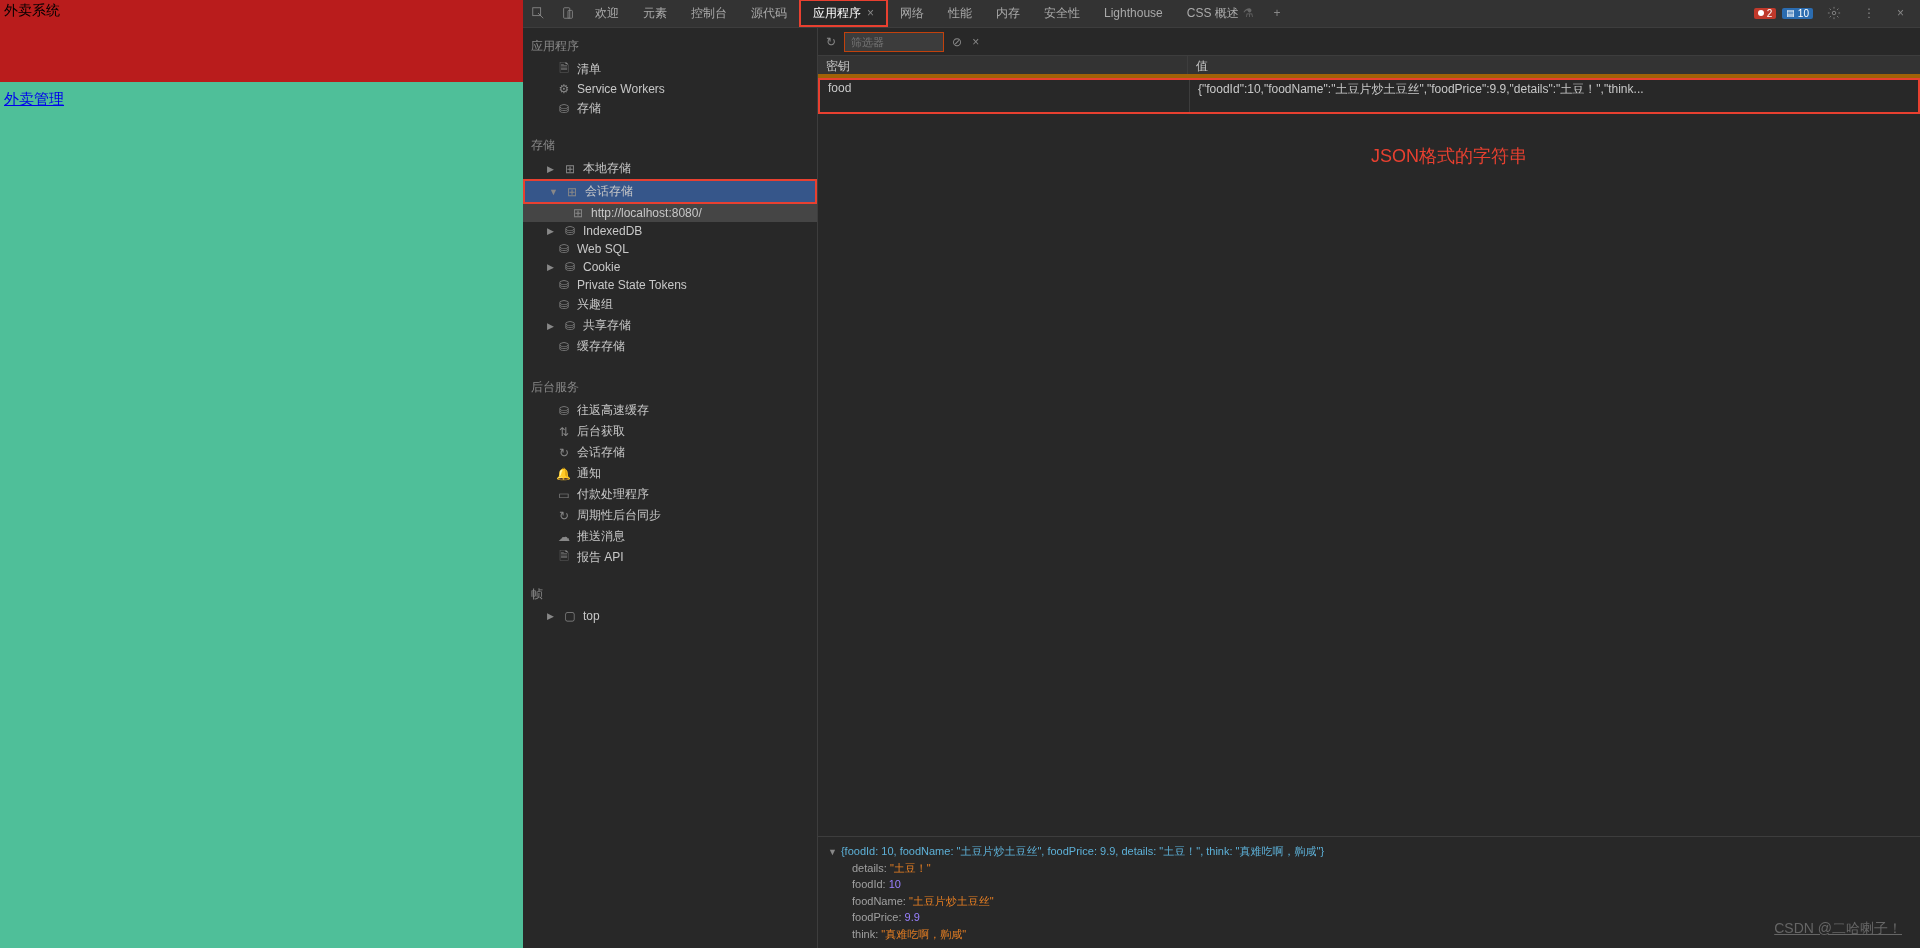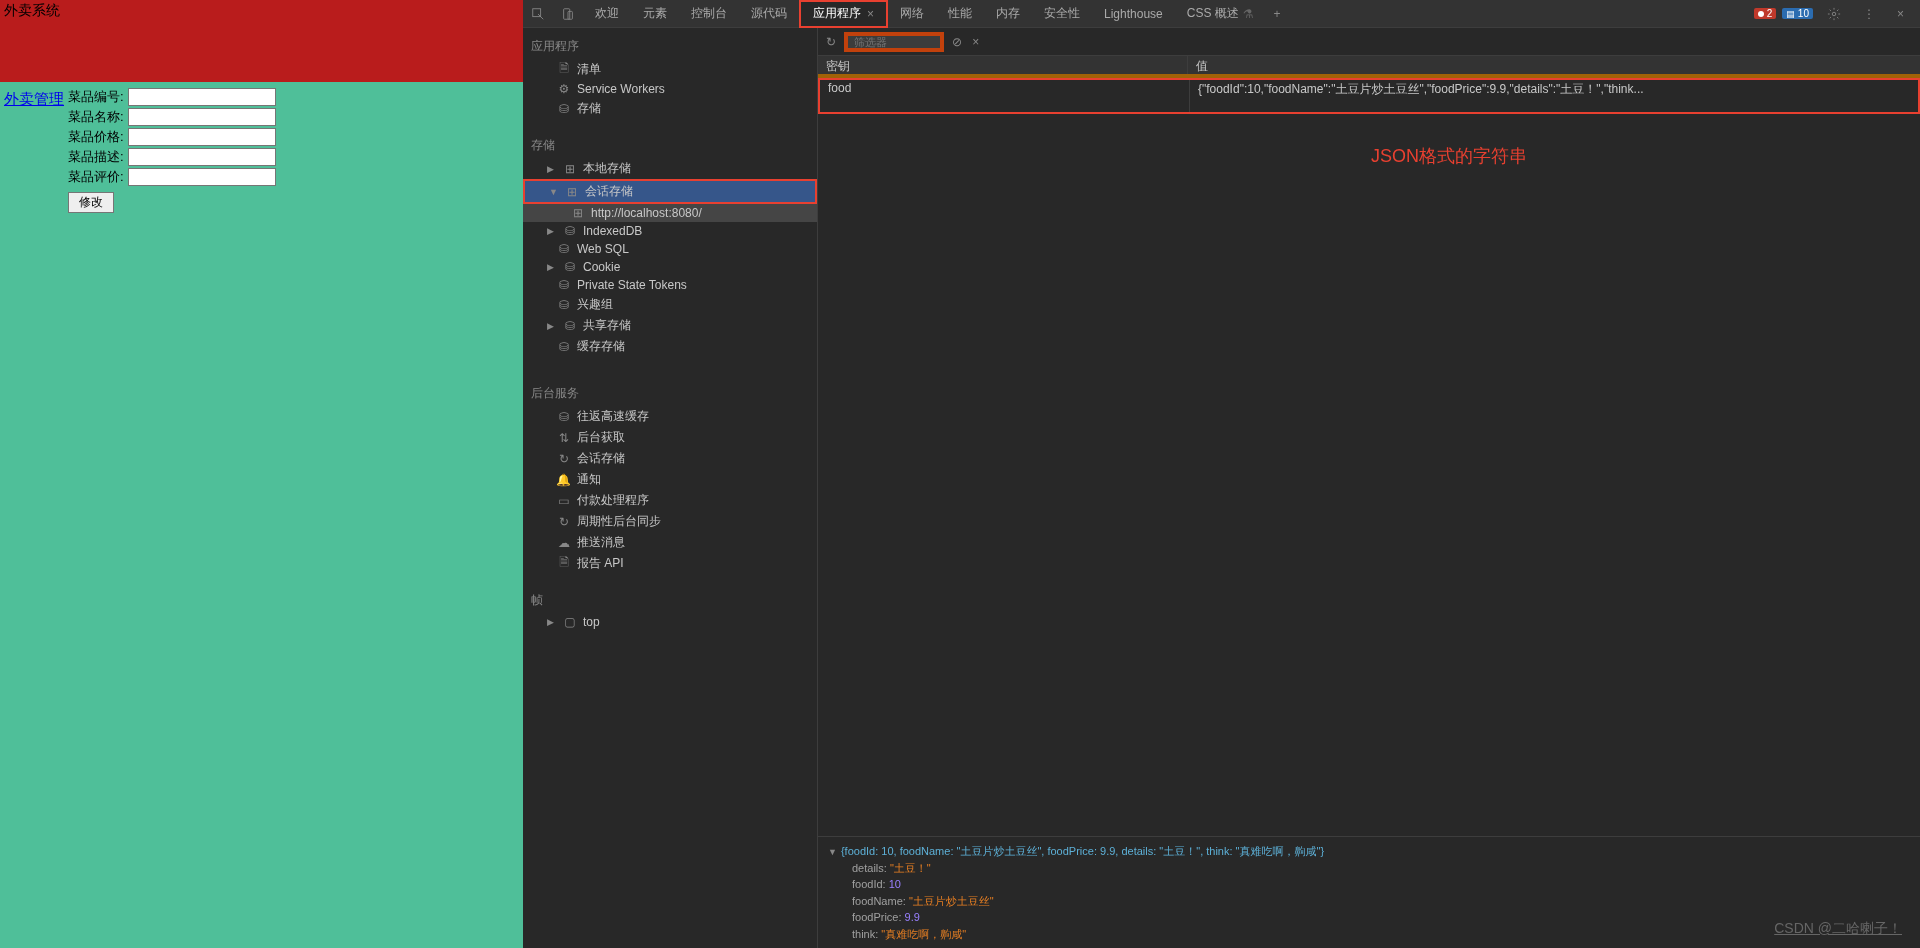--- a/index.html
+++ b/index.html
@@ -11,21 +11,21 @@
     .app-body { background: #4fbf99; flex: 1; display: flex; }
     .sidebar-link { color: #0000ee; text-decoration: underline; font-size: 15px; padding: 8px 4px; }
     .form-area { padding: 6px 0 0 0; }
     .form-row { display: flex; align-items: center; margin-bottom: 2px; }
     .form-row label { font-size: 13px; width: 60px; text-align: left; color: #000; }
     .form-row input[type="text"] { width: 148px; height: 18px; border: 1px solid #767676; background: #fff; font-size: 12px; padding: 0 2px; }
     .form-btn { background: #efefef; border: 1px solid #767676; padding: 1px 10px; font-size: 12px; margin-top: 4px; margin-left: 0; }
     
     
     .devtools { flex: 1; background: #282828; color: #c8c8c8; display: flex; flex-direction: column; font-size: 12px; }
-    .dt-tabs { display: flex; align-items: center; height: 28px; background: #333333; border-bottom: 1px solid #3d3d3d; gap: 0; position: relative; }
+    .dt-tabs { display: flex; align-items: flex-end; height: 28px; background: #333333; border-bottom: 1px solid #3d3d3d; gap: 0; position: relative; }
     .dt-tab-item { padding: 0 12px; height: 28px; display: flex; align-items: center; cursor: pointer; color: #aaa; white-space: nowrap; }
     .dt-tab-item.active { background: #282828; color: #fff; border: 2px solid #e84030; position: relative; z-index: 2; }
     .dt-tab-icon { padding: 0 8px; color: #888; cursor: pointer; display: flex; align-items: center; height: 28px; }
     .dt-tab-close { margin-left: 6px; color: #888; }
     .dt-badge-group { display: flex; margin-left: auto; align-items: center; gap: 6px; padding-right: 8px; }
     .badge-err { background: #c0392b; color: #fff; border-radius: 2px; padding: 0 4px; font-size: 10px; display: flex; align-items: center; gap: 3px; }
     .badge-info { background: #2b6cb0; color: #fff; border-radius: 2px; padding: 0 4px; font-size: 10px; display: flex; align-items: center; gap: 3px; }
     .badge-dot { content: ""; display:inline-block; width:6px; height:6px; border-radius:50%; }
     
     .dt-main { flex: 1; display: flex; }
@@ -36,21 +36,21 @@
     .tree-item { display: flex; align-items: center; padding: 2px 8px 2px 24px; cursor: pointer; gap: 6px; color: #c8c8c8; }
     .tree-item .arrow { width: 10px; color: #888; font-size: 9px; }
     .tree-item.no-arrow { padding-left: 34px; }
     .tree-item.selected { background: #36568a; border: 2px solid #e84030; }
     .tree-sub { padding-left: 48px; display:flex; align-items:center; gap:6px; padding-top:2px; padding-bottom:2px; }
     .icon-sm { width: 14px; height: 14px; display: inline-flex; align-items:center; justify-content:center; color: #888; }
     
     
     .dt-content { flex: 1; display: flex; flex-direction: column; }
     .filter-bar { height: 28px; display: flex; align-items: center; border-bottom: 1px solid #3d3d3d; padding: 0 6px; gap: 6px; }
-    .filter-input { background: #3c3c3c; border: 4px solid #c2410c; color: #ccc; height: 20px; padding: 0 6px; width: 100px; font-size: 11px; }
+    .filter-input { background: #3c3c3c; border: 1px solid #c2410c; color: #ccc; height: 20px; padding: 0 6px; width: 100px; font-size: 11px; }
     .filter-icon { color: #888; cursor: pointer; padding: 2px; }
     
     .table-header { display: flex; height: 22px; border-bottom: 4px solid #a16207; background: #333333; }
     .th-key { width: 370px; padding: 2px 8px; border-right: 1px solid #3d3d3d; }
     .th-val { flex: 1; padding: 2px 8px; }
     .table-row { display: flex; height: 36px; border: 2px solid #e84030; }
     .td-key { width: 370px; padding: 1px 8px; border-right: 1px solid #3d3d3d; }
     .td-val { flex: 1; padding: 1px 8px; white-space: nowrap; overflow: hidden; text-overflow: ellipsis; color: #c8c8c8; }
     
     .annotation { color: #e84030; font-size: 18px; text-align: center; padding: 30px 0 0 160px; }
@@ -67,43 +67,20 @@
     
     svg { width: 14px; height: 14px; }
   </style>
 </head>
 <body>
 
 <div class="app-panel">
   <div class="app-header">外卖系统</div>
   <div class="app-body">
     <div class="sidebar-link">外卖管理</div>
-    <div class="form-area">
-      <div class="form-row">
-          <label>菜品编号:</label>
-          <input type="text" style="">
-        </div>
-      <div class="form-row">
-          <label>菜品名称:</label>
-          <input type="text" style="">
-        </div>
-      <div class="form-row">
-          <label>菜品价格:</label>
-          <input type="text" style="">
-        </div>
-      <div class="form-row">
-          <label>菜品描述:</label>
-          <input type="text" style="">
-        </div>
-      <div class="form-row">
-          <label>菜品评价:</label>
-          <input type="text" style="">
-        </div>
-      <button class="form-btn">修改</button>
-    </div>
   </div>
 </div>
 
 <div class="devtools">
   <div class="dt-tabs">
     <span class="dt-tab-icon">
         <svg viewBox="0 0 16 16" fill="none" stroke="currentColor">
           <rect x="2" y="2" width="9" height="9"></rect>
           <path d="M8 8l6 6"></path>
         </svg>
@@ -208,21 +185,21 @@
       <div class="tree-item">
           <span class="arrow">▶</span>
           <span class="icon-sm">⛁</span>
           <span>共享存储</span>
         </div>
       <div class="tree-item no-arrow">
           <span class="icon-sm">⛁</span>
           <span>缓存存储</span>
         </div>
 
-      <div class="section-header" style="margin-top:24px">后台服务</div>
+      <div class="section-header" style="margin-top:18px">后台服务</div>
       <div class="tree-item no-arrow">
           <span class="icon-sm">⛁</span>
           <span>往返高速缓存</span>
         </div>
       <div class="tree-item no-arrow">
           <span class="icon-sm">⇅</span>
           <span>后台获取</span>
         </div>
       <div class="tree-item no-arrow">
           <span class="icon-sm">↻</span>

